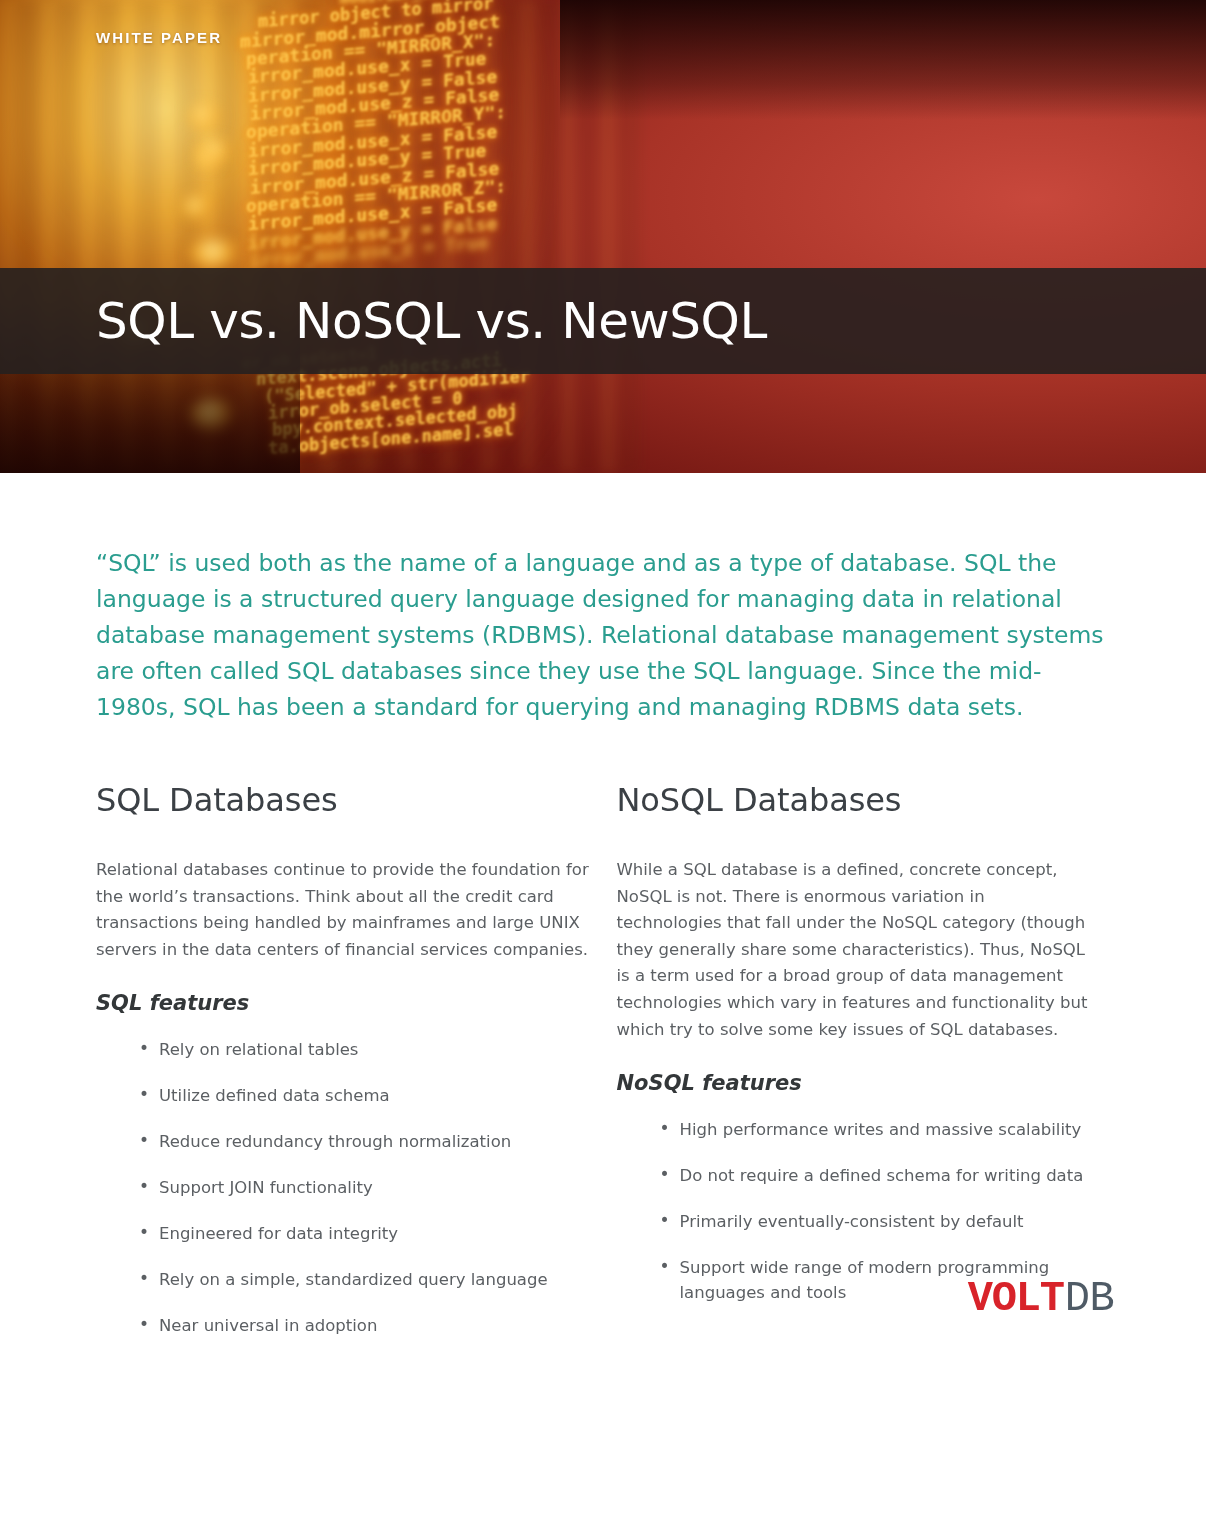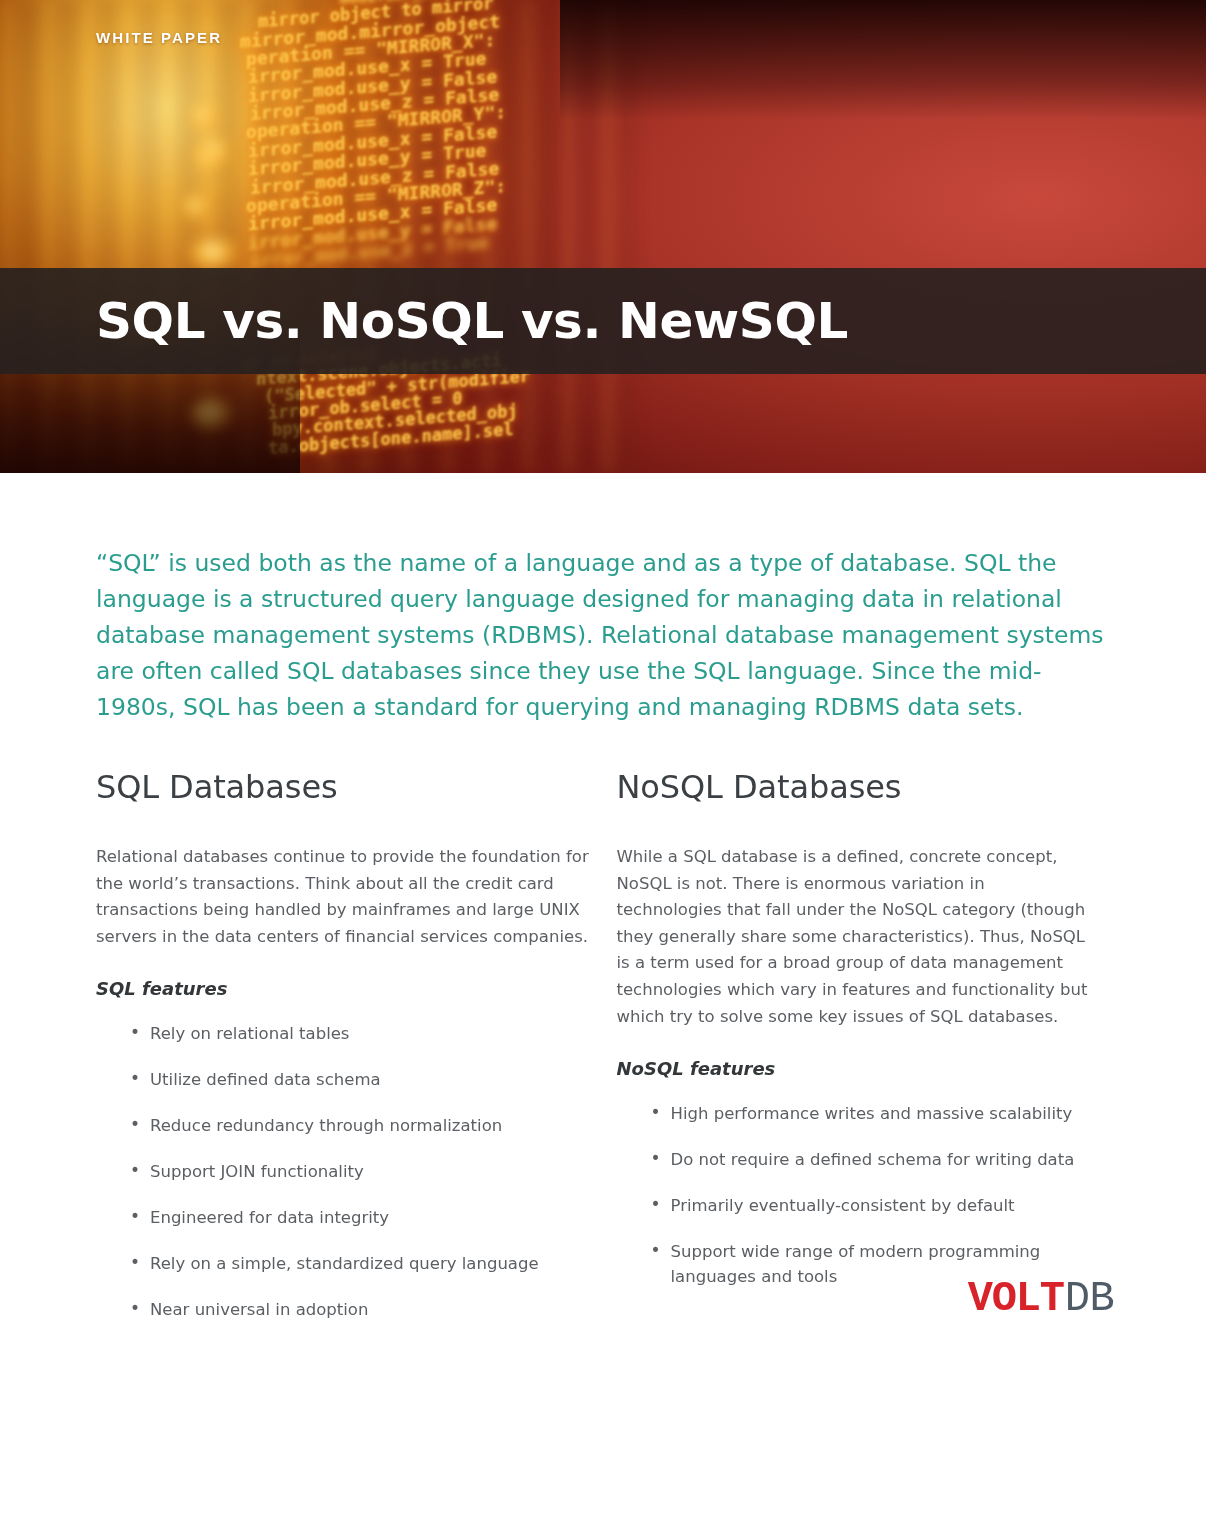--- a/index.html
+++ b/index.html
@@ -106,21 +106,21 @@
     position: absolute;
     left: 0; top: 268px;
     width: 1206px; height: 106px;
     background: rgba(38, 32, 31, 0.90);
     display: flex;
     align-items: center;
   }
   .doc-title {
     color: #ffffff;
     font-size: 50px;
-    font-weight: 700;
+    font-weight: 400;
     letter-spacing: -0.4px;
     margin-left: 96px;
     font-family: "DejaVu Sans", "Liberation Sans", sans-serif;
   }
 
   .white-paper-label {
     position: absolute;
     left: 96px; top: 29px;
     color: #ffffff;
     font-size: 15px;
@@ -156,46 +156,46 @@
     width: 1015px;
     display: flex;
     gap: 26px;
   }
   .col { width: 495px; }
 
   .col-heading {
     color: #3b4045;
     font-size: 32px;
     font-weight: 400;
-    margin: 3px 0 38px 0;
+    margin: 16px 0 38px 0;
     letter-spacing: -0.1px;
     font-family: "DejaVu Sans", "Liberation Sans", sans-serif;
   }
 
   .col-body {
     color: #5b5f63;
     font-size: 16.5px;
     line-height: 26.6px;
     margin: 0 0 28px 0;
     font-family: "DejaVu Sans", "Liberation Sans", sans-serif;
   }
   .col-body.narrow { width: 478px; }
 
   .features-label {
     color: #333739;
-    font-size: 18px;
+    font-size: 21px;
     font-weight: 700;
     font-style: italic;
     margin: 0 0 22px 0;
     font-family: "DejaVu Sans", "Liberation Sans", sans-serif;
   }
 
   ul.features {
     list-style: none;
-    margin: 0;
+    margin: 9px;
     padding: 0 0 0 34px;
   }
   ul.features li {
     position: relative;
     color: #5b5f63;
     font-size: 16.5px;
     line-height: 25px;
     margin-bottom: 21px;
     padding-left: 20px;
     font-family: "DejaVu Sans", "Liberation Sans", sans-serif;

